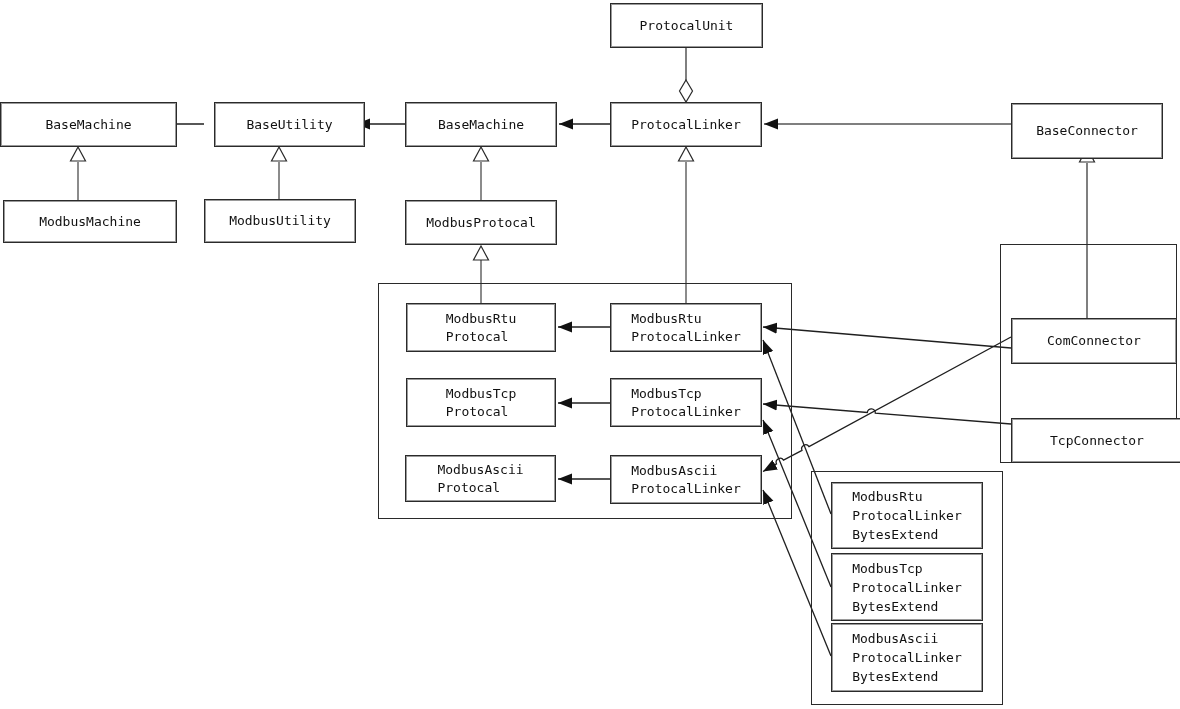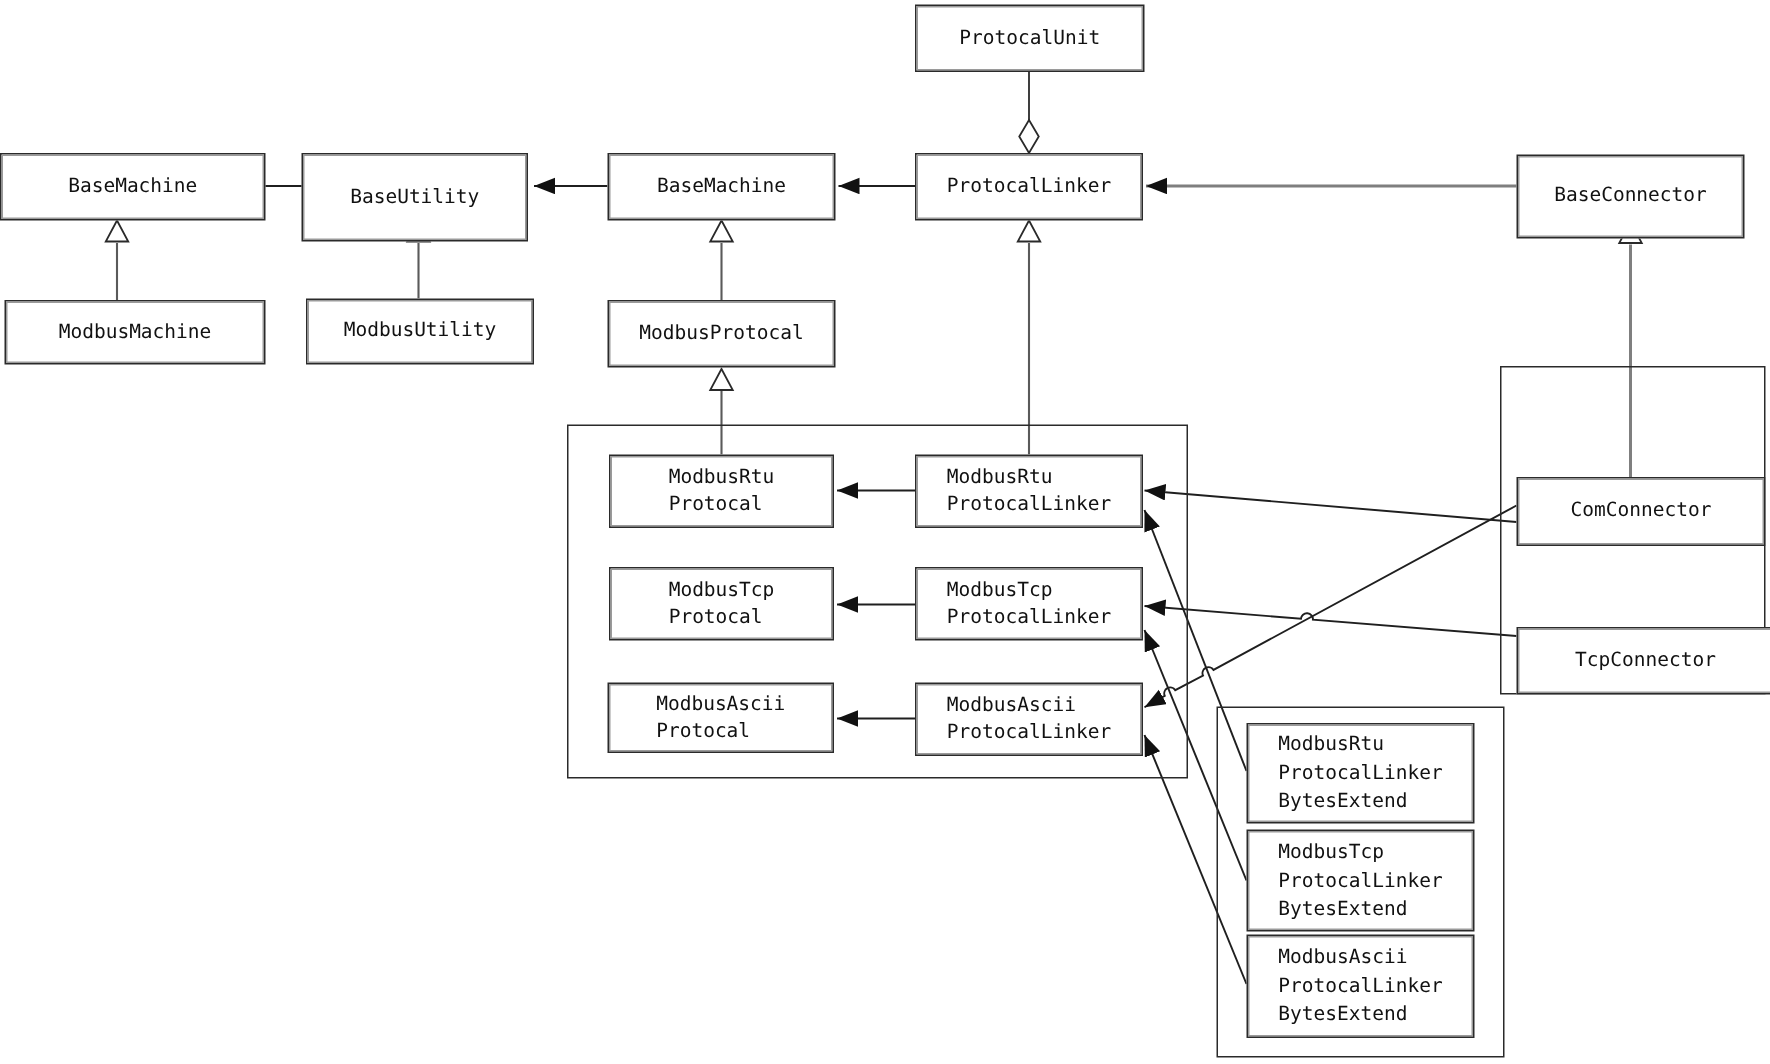--- a/index.html
+++ b/index.html
@@ -74,21 +74,21 @@
   </svg>
 
   <div class="frame" style="left:378px;top:283px;width:414px;height:236px"></div>
   <div class="frame" style="left:1000px;top:244px;width:177px;height:219px"></div>
   <div class="frame" style="left:811px;top:471px;width:192px;height:234px"></div>
 
   <div class="node" style="left:610px;top:3px;width:153px;height:45px">ProtocalUnit</div>
 
   <div class="node" style="left:0px;top:102px;width:177px;height:45px">BaseMachine</div>
 
-  <div class="node" style="left:201px;top:102px;width:151px;height:59px">BaseUtility</div>
+  <div class="node" style="left:214px;top:102px;width:151px;height:45px">BaseUtility</div>
 
   <div class="node" style="left:405px;top:102px;width:152px;height:45px">BaseMachine</div>
 
   <div class="node" style="left:610px;top:102px;width:152px;height:45px">ProtocalLinker</div>
 
   <div class="node" style="left:1011px;top:103px;width:152px;height:56px">BaseConnector</div>
 
   <div class="node" style="left:3px;top:200px;width:174px;height:43px">ModbusMachine</div>
 
   <div class="node" style="left:204px;top:199px;width:152px;height:44px">ModbusUtility</div>

